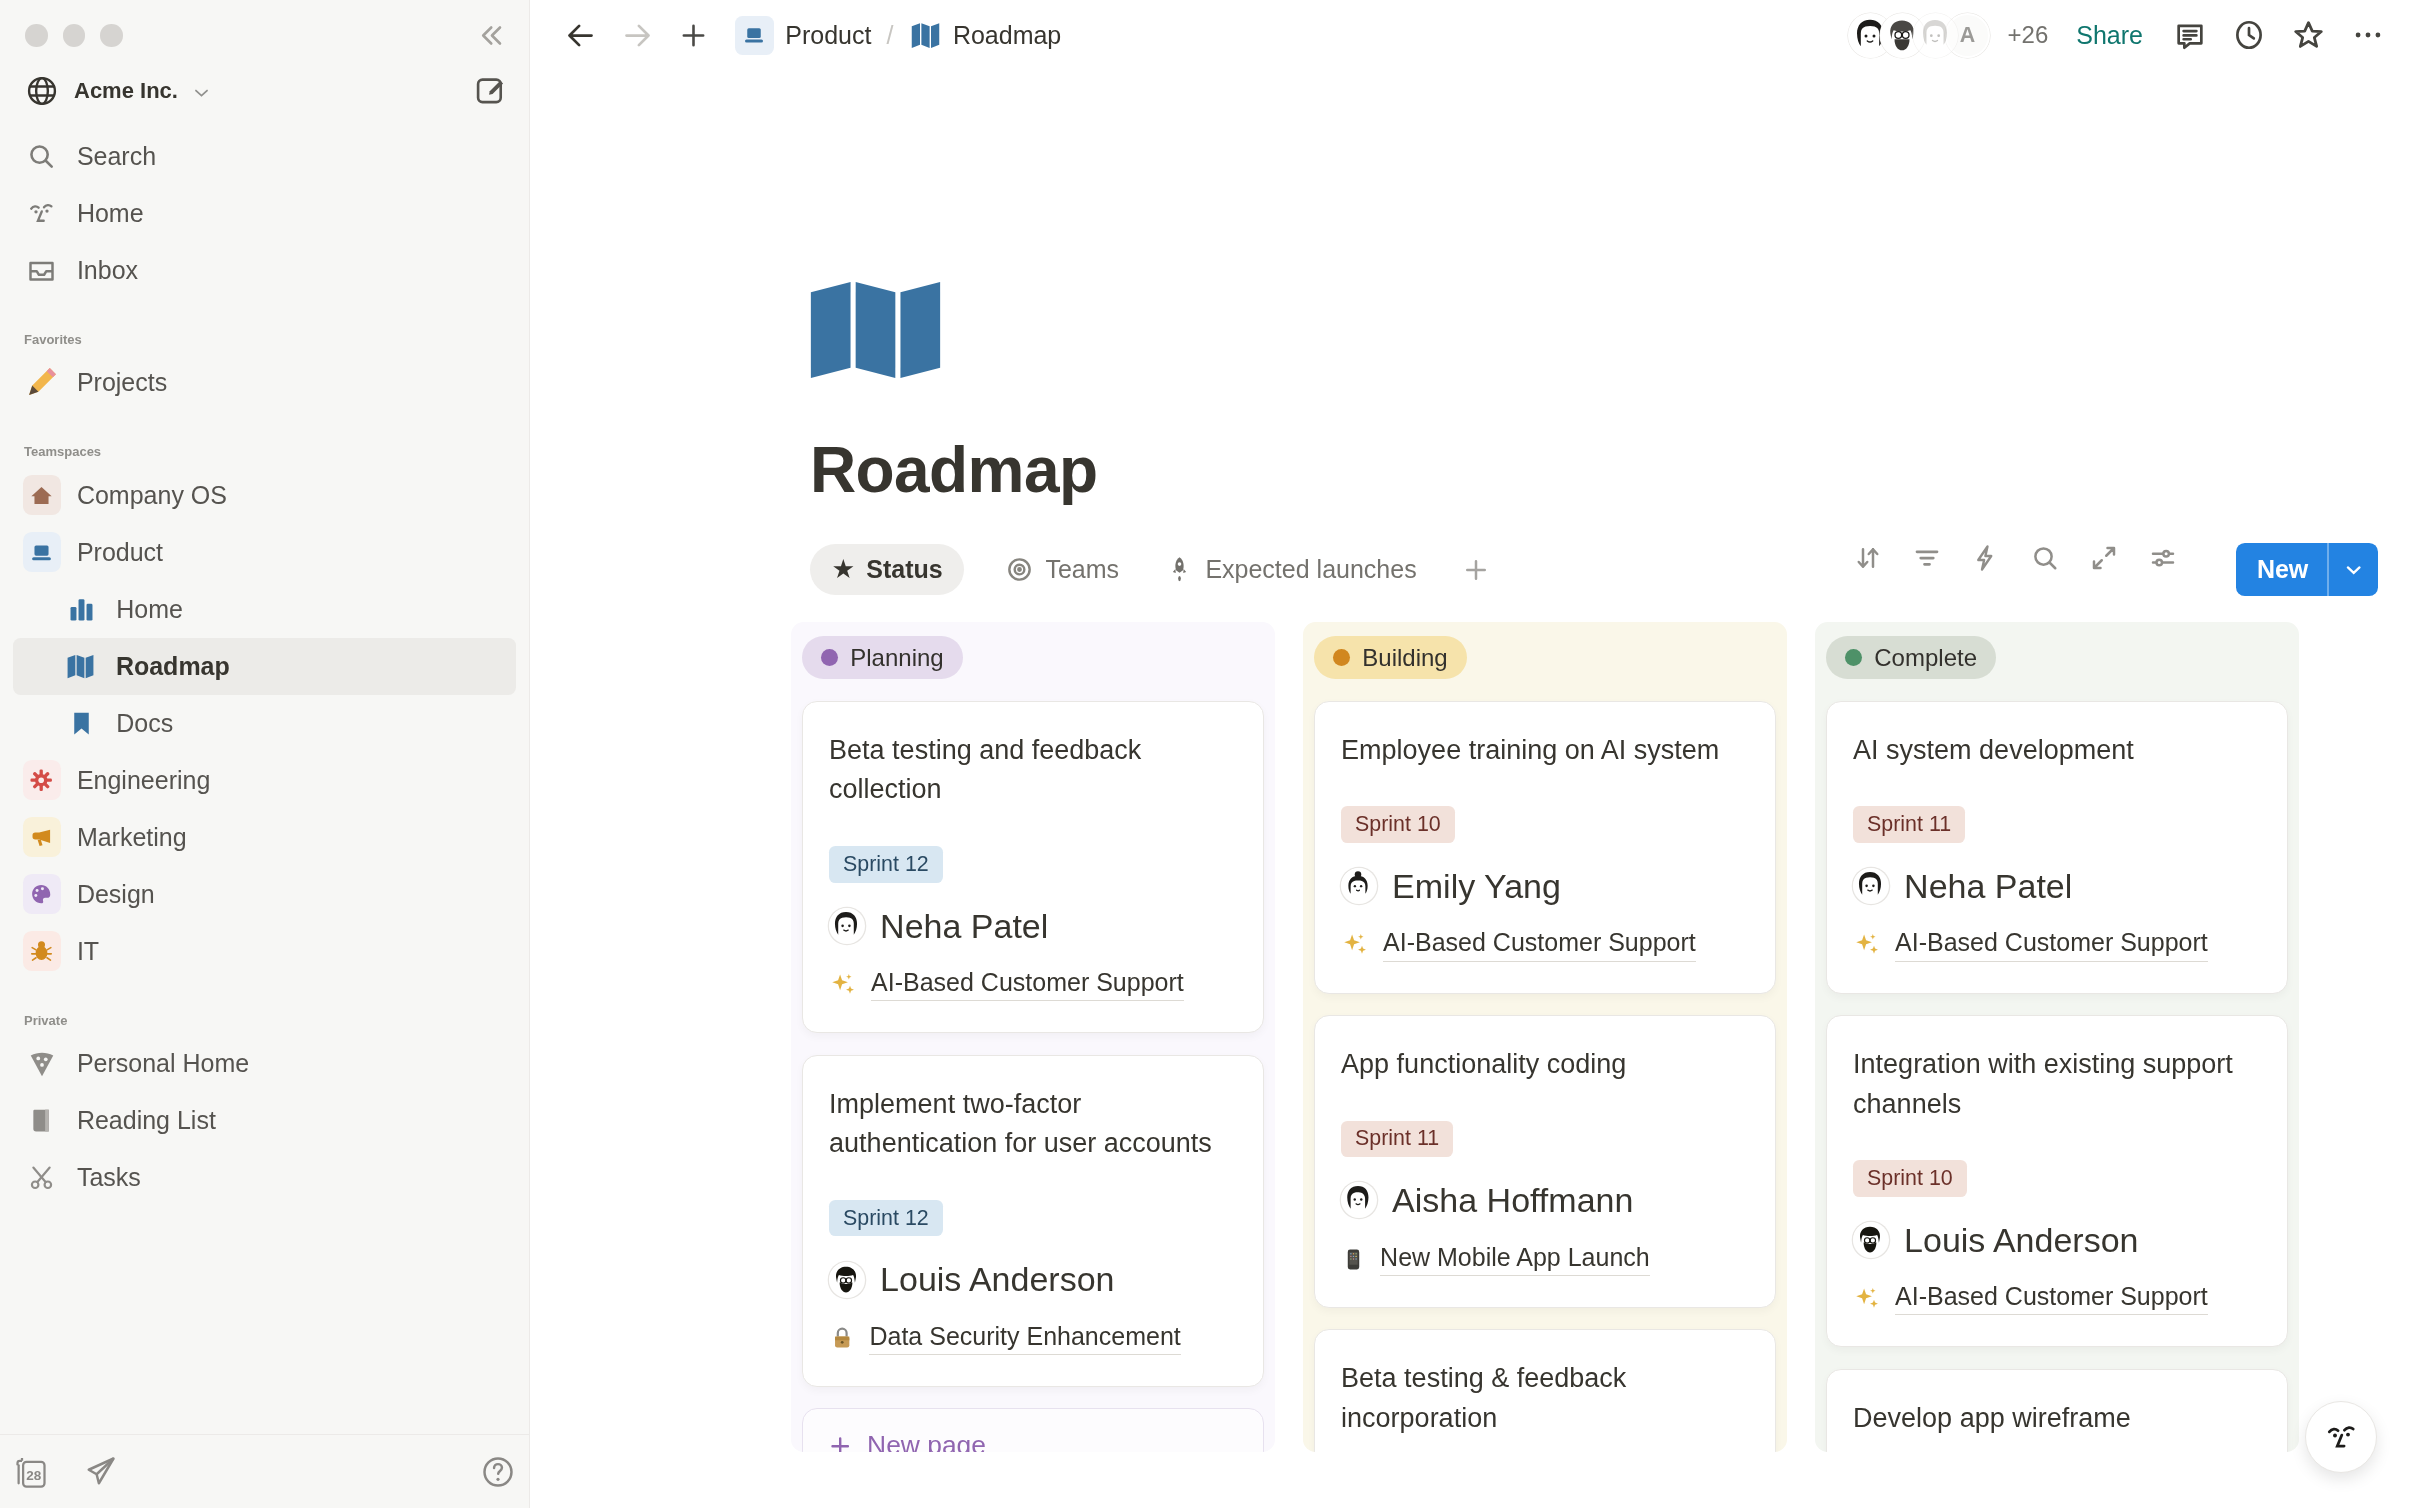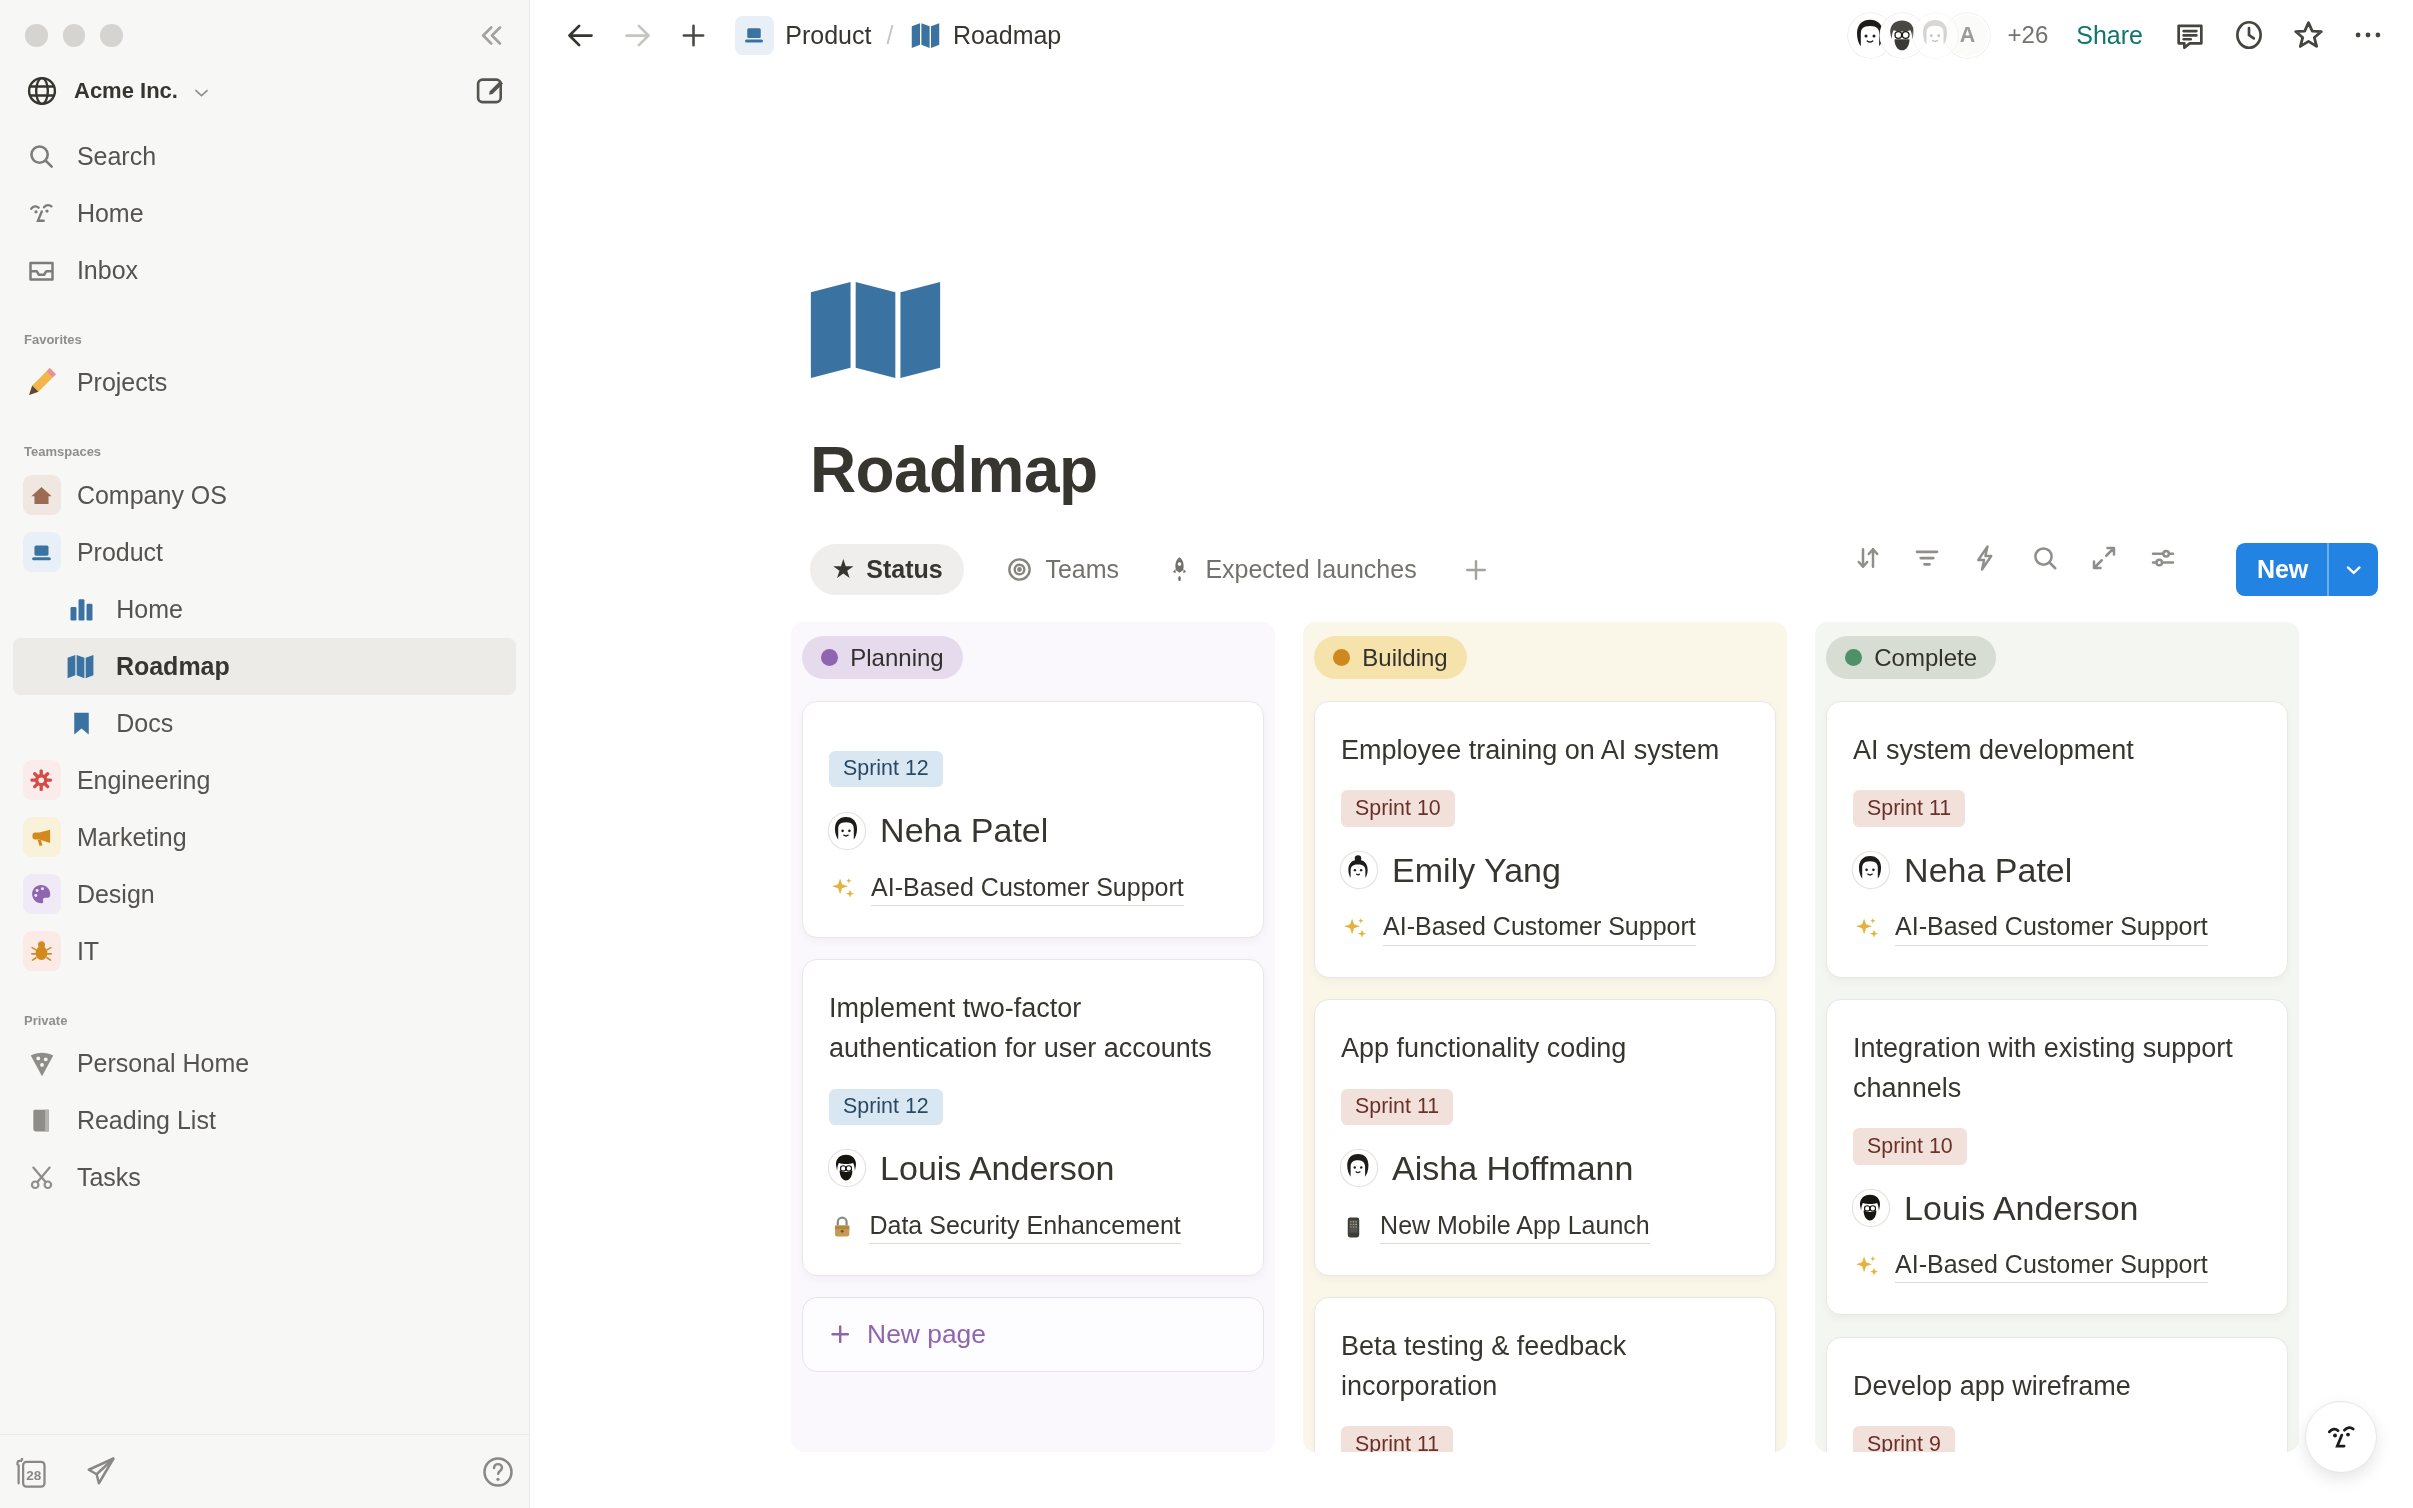--- a/index.html
+++ b/index.html
@@ -87,21 +87,21 @@
   .col.complete .col-pill { background:#d7ddd3; }
   .col-dot { width:17px; height:17px; border-radius:50%; }
   .col.planning .col-dot { background:#9065b0; }
   .col.building .col-dot { background:#d1871f; }
   .col.complete .col-dot { background:#4e9168; }
 
   .card { background:#fff; border:1.3px solid #e9e7e4; border-radius:15px; padding:29px 26.4px 31px;
           margin-top:21.4px; box-shadow:0 3.8px 8.8px rgba(0,0,0,.035); }
   .card:first-of-type { margin-top:11.3px; }
   .card-title { font-size:27px; font-weight:500; line-height:1.47; color:#37352f; }
-  .tag { display:inline-block; margin-top:20px; padding:5.7px 14px; border-radius:6.3px;
+  .tag { display:inline-block; margin-top:36px; padding:5.7px 14px; border-radius:6.3px;
          font-size:21.4px; font-weight:500; }
   .tag.blue { background:#d8e7f2; color:#2a4a63; }
   .tag.red  { background:#f2e1da; color:#6b3029; }
   .person { display:flex; align-items:center; gap:15px; margin-top:24px; font-size:34px; color:#37352f; }
   .avatar { width:36px; height:36px; border-radius:50%; background:#fff;
             box-shadow:0 0 0 1.3px #e7e5e2; overflow:hidden; flex-shrink:0; }
   .plink { display:flex; align-items:center; gap:14px; margin-top:22.6px; font-size:25px; font-weight:500; color:#37352f; }
   .plink .txt { border-bottom:1.9px solid #dddad4; padding-bottom:3.1px; }
   .newpage { display:flex; align-items:center; gap:14px; margin-top:21.4px; height:75px; padding:0 24px;
              border:1.3px solid #e7e1ef; border-radius:15px; background:rgba(255,255,255,.55);
@@ -543,20 +543,21 @@
 
     <div class="board">
 
       <div class="col planning">
         <div class="col-pill">
           <span class="col-dot"></span>
           <span>Planning</span>
         </div>
 
         <div class="card">
+          <div class="card-title">Beta testing and feedback collection</div>
           <span class="tag blue">Sprint 12</span>
           <div class="person">
             <span class="avatar">
               <svg width="34" height="34" viewBox="0 0 24 24">
                   <circle cx="12" cy="12" r="12" fill="#fff"></circle>
                   <path d="M12 2.8c-5 0-7.8 3.4-7.8 8.2 0 3.4 1 6.2 2.3 7.8V11c0-2.2 1.1-3.6 2.8-4.1 1.6-.5 4-.5 5.4 0 1.7.5 2.8 1.9 2.8 4.1v7.8c1.3-1.6 2.3-4.4 2.3-7.8 0-4.8-2.8-8.2-7.8-8.2z" fill="#1d1c1a"></path>
                   <circle cx="9.6" cy="12.6" r=".9" fill="#1d1c1a"></circle>
                   <circle cx="14.4" cy="12.6" r=".9" fill="#1d1c1a"></circle>
                   <path d="M10.4 15.6c1 .8 2.2.8 3.2 0" stroke="#1d1c1a" stroke-width=".9" fill="none" stroke-linecap="round"></path>
                 </svg>

